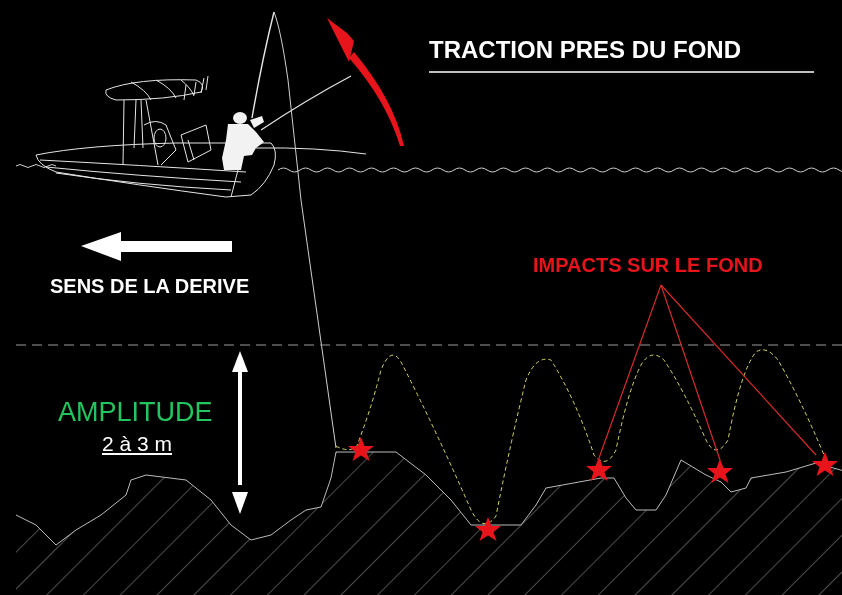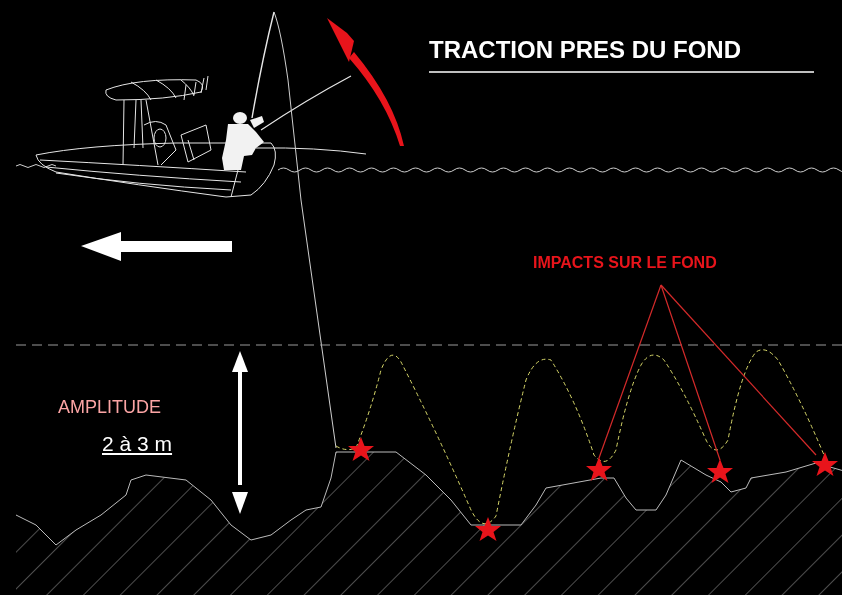--- a/index.html
+++ b/index.html
@@ -2,22 +2,22 @@
 <html><head>
 <meta charset="utf-8">
 <style>
   html, body { margin: 0; padding: 0; background: #000; }
   body { width: 842px; height: 595px; overflow: hidden; position: relative; font-family: "Liberation Sans", sans-serif; }
   #stage { position: absolute; left: 16px; top: 0; width: 842px; height: 595px; background: #000; }
   svg { position: absolute; left: 0; top: 0; }
   .txt { position: absolute; white-space: nowrap; font-family: "Liberation Sans", sans-serif; }
   .title { left: 413px; top: 36px; font-size: 24px; font-weight: bold; color: #ffffff; letter-spacing: 0px; }
   .drift { left: 34px; top: 275px; font-size: 20px; font-weight: bold; color: #ffffff; }
-  .impacts { left: 517px; top: 254px; font-size: 16px; font-weight: bold; color: #e8141b; }
-  .amp { left: 42px; top: 397px; font-size: 18px; color: #fca5a5; }
+  .impacts { left: 517px; top: 254px; font-size: 20px; font-weight: bold; color: #e8141b; }
+  .amp { left: 42px; top: 397px; font-size: 27px; color: #22c55e; }
   .amp2 { left: 86px; top: 432px; font-size: 21px; color: #ffffff; text-decoration: underline; }
 </style>
 </head>
 <body>
 
 <div id="stage">
 
   <svg width="842" height="595" viewBox="0 0 842 595">
     <defs>
       <pattern id="hatch" patternUnits="userSpaceOnUse" width="26" height="26" patternTransform="rotate(45)">
@@ -104,17 +104,18 @@
     <g fill="#e8141b">
       <path d="M345,437 L348.5,446 L358,446 L350.5,452 L353.5,461 L345,455.5 L336.5,461 L339.5,452 L332,446 L341.5,446 Z"></path>
       <path d="M472,517 L475.5,526 L485,526 L477.5,532 L480.5,541 L472,535.5 L463.5,541 L466.5,532 L459,526 L468.5,526 Z"></path>
       <path d="M583,457 L586.5,466 L596,466 L588.5,472 L591.5,481 L583,475.5 L574.5,481 L577.5,472 L570,466 L579.5,466 Z"></path>
       <path d="M704,459 L707.5,468 L717,468 L709.5,474 L712.5,483 L704,477.5 L695.5,483 L698.5,474 L691,468 L700.5,468 Z"></path>
       <path d="M809,452 L812.5,461 L822,461 L814.5,467 L817.5,476 L809,470.5 L800.5,476 L803.5,467 L796,461 L805.5,461 Z"></path>
     </g>
   </svg>
 
   <div class="txt title">TRACTION PRES DU FOND</div>
+  <div class="txt drift">SENS DE LA DERIVE</div>
   <div class="txt impacts">IMPACTS SUR LE FOND</div>
   <div class="txt amp">AMPLITUDE</div>
   <div class="txt amp2">2 à 3 m</div>
 
 </div>
 
 </body></html>

